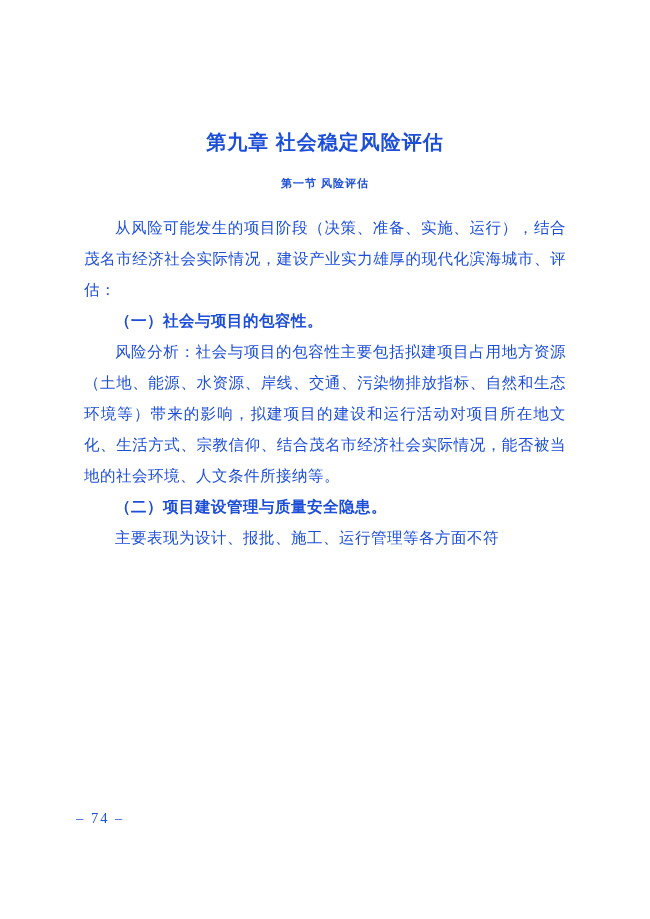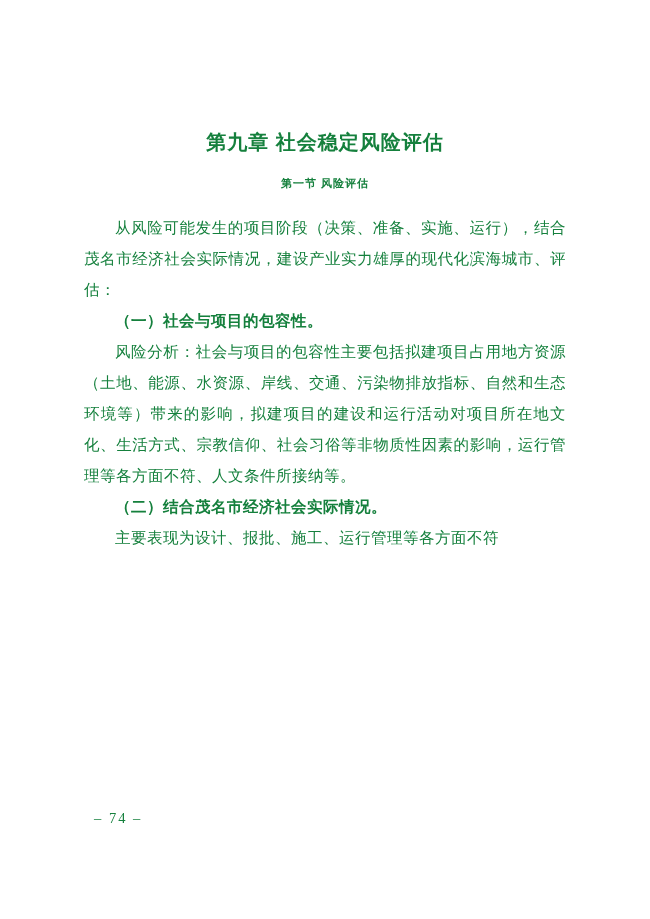--- a/index.html
+++ b/index.html
@@ -5,21 +5,21 @@
   html, body {
     margin: 0;
     padding: 0;
     background: #ffffff;
   }
   .page {
     position: relative;
     width: 650px;
     height: 903px;
     background: #ffffff;
-    color: #15803d;
+    color: #1d4ed8;
     font-family: "Liberation Serif", "DejaVu Serif", serif;
     box-sizing: border-box;
     padding: 128px 84px 0 84px;
     overflow: hidden;
     border-radius: 32px;
   }
   .chapter-title {
     margin: 0 0 14px 0;
     text-align: center;
     font-family: "Liberation Sans", "DejaVu Sans", sans-serif;
@@ -46,42 +46,42 @@
     text-indent: 2em;
     letter-spacing: 0.5px;
   }
   .para.sub-heading {
     font-family: Liberation Serif, serif;
     font-weight: bold;
     letter-spacing: 0.5px;
   }
   .page-number {
     position: absolute;
-    left: 94px;
+    left: 76px;
     top: 810px;
     font-size: 14.5px;
     letter-spacing: 2px;
     font-family: "Liberation Serif", "DejaVu Serif", serif;
   }
 </style>
 </head>
 <body>
 
 <div class="page">
 
   <h1 class="chapter-title">第九章 社会稳定风险评估</h1>
 
   <h2 class="section-title">第一节 风险评估</h2>
 
   <p class="para">从风险可能发生的项目阶段（决策、准备、实施、运行），结合茂名市经济社会实际情况，建设产业实力雄厚的现代化滨海城市、评估：</p>
 
   <p class="para sub-heading">（一）社会与项目的包容性。</p>
 
-  <p class="para">风险分析：社会与项目的包容性主要包括拟建项目占用地方资源（土地、能源、水资源、岸线、交通、污染物排放指标、自然和生态环境等）带来的影响，拟建项目的建设和运行活动对项目所在地文化、生活方式、宗教信仰、社会习俗等非物质性因素的影响，运行管理等各方面不符、人文条件所接纳等。</p>
+  <p class="para">风险分析：社会与项目的包容性主要包括拟建项目占用地方资源（土地、能源、水资源、岸线、交通、污染物排放指标、自然和生态环境等）带来的影响，拟建项目的建设和运行活动对项目所在地文化、生活方式、宗教信仰、结合茂名市经济社会实际情况，能否被当地的社会环境、人文条件所接纳等。</p>
 
 
-  <p class="para sub-heading">（二）结合茂名市经济社会实际情况。</p>
+  <p class="para sub-heading">（二）项目建设管理与质量安全隐患。</p>
 
   <p class="para">主要表现为设计、报批、施工、运行管理等各方面不符</p>
 
   <div class="page-number">– 74 –</div>
 
 </div>
 
 </body></html>

